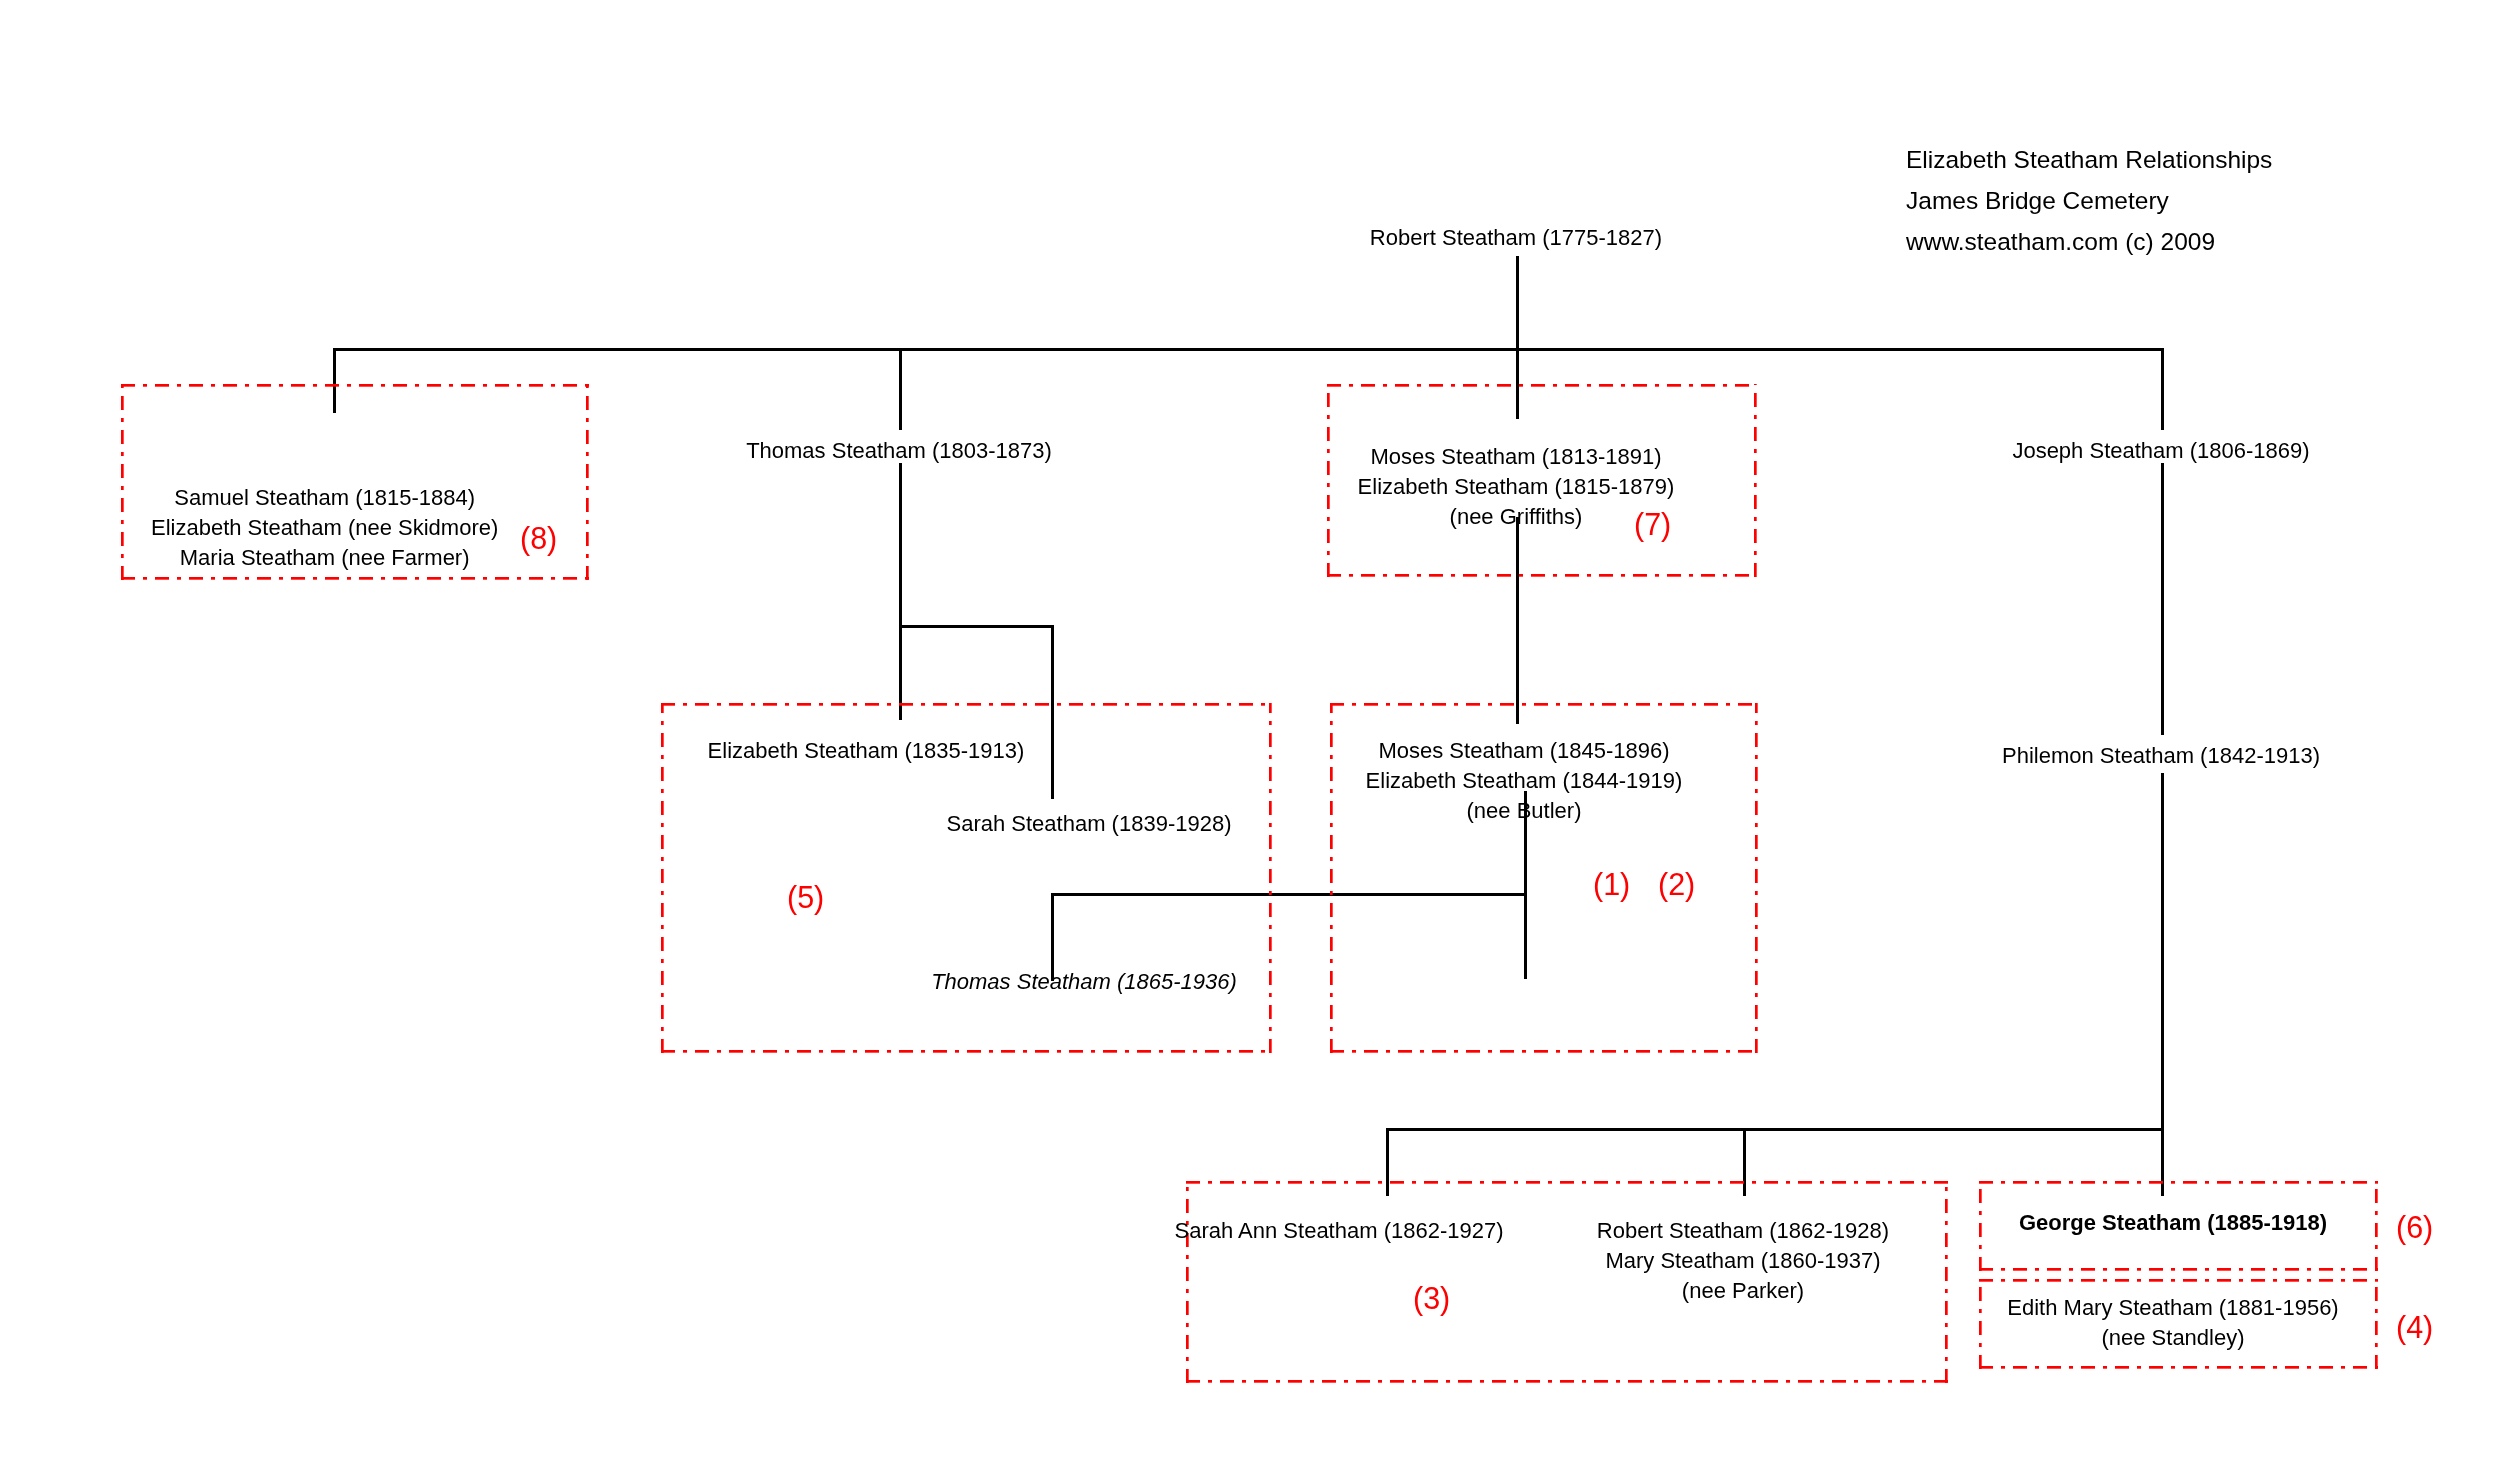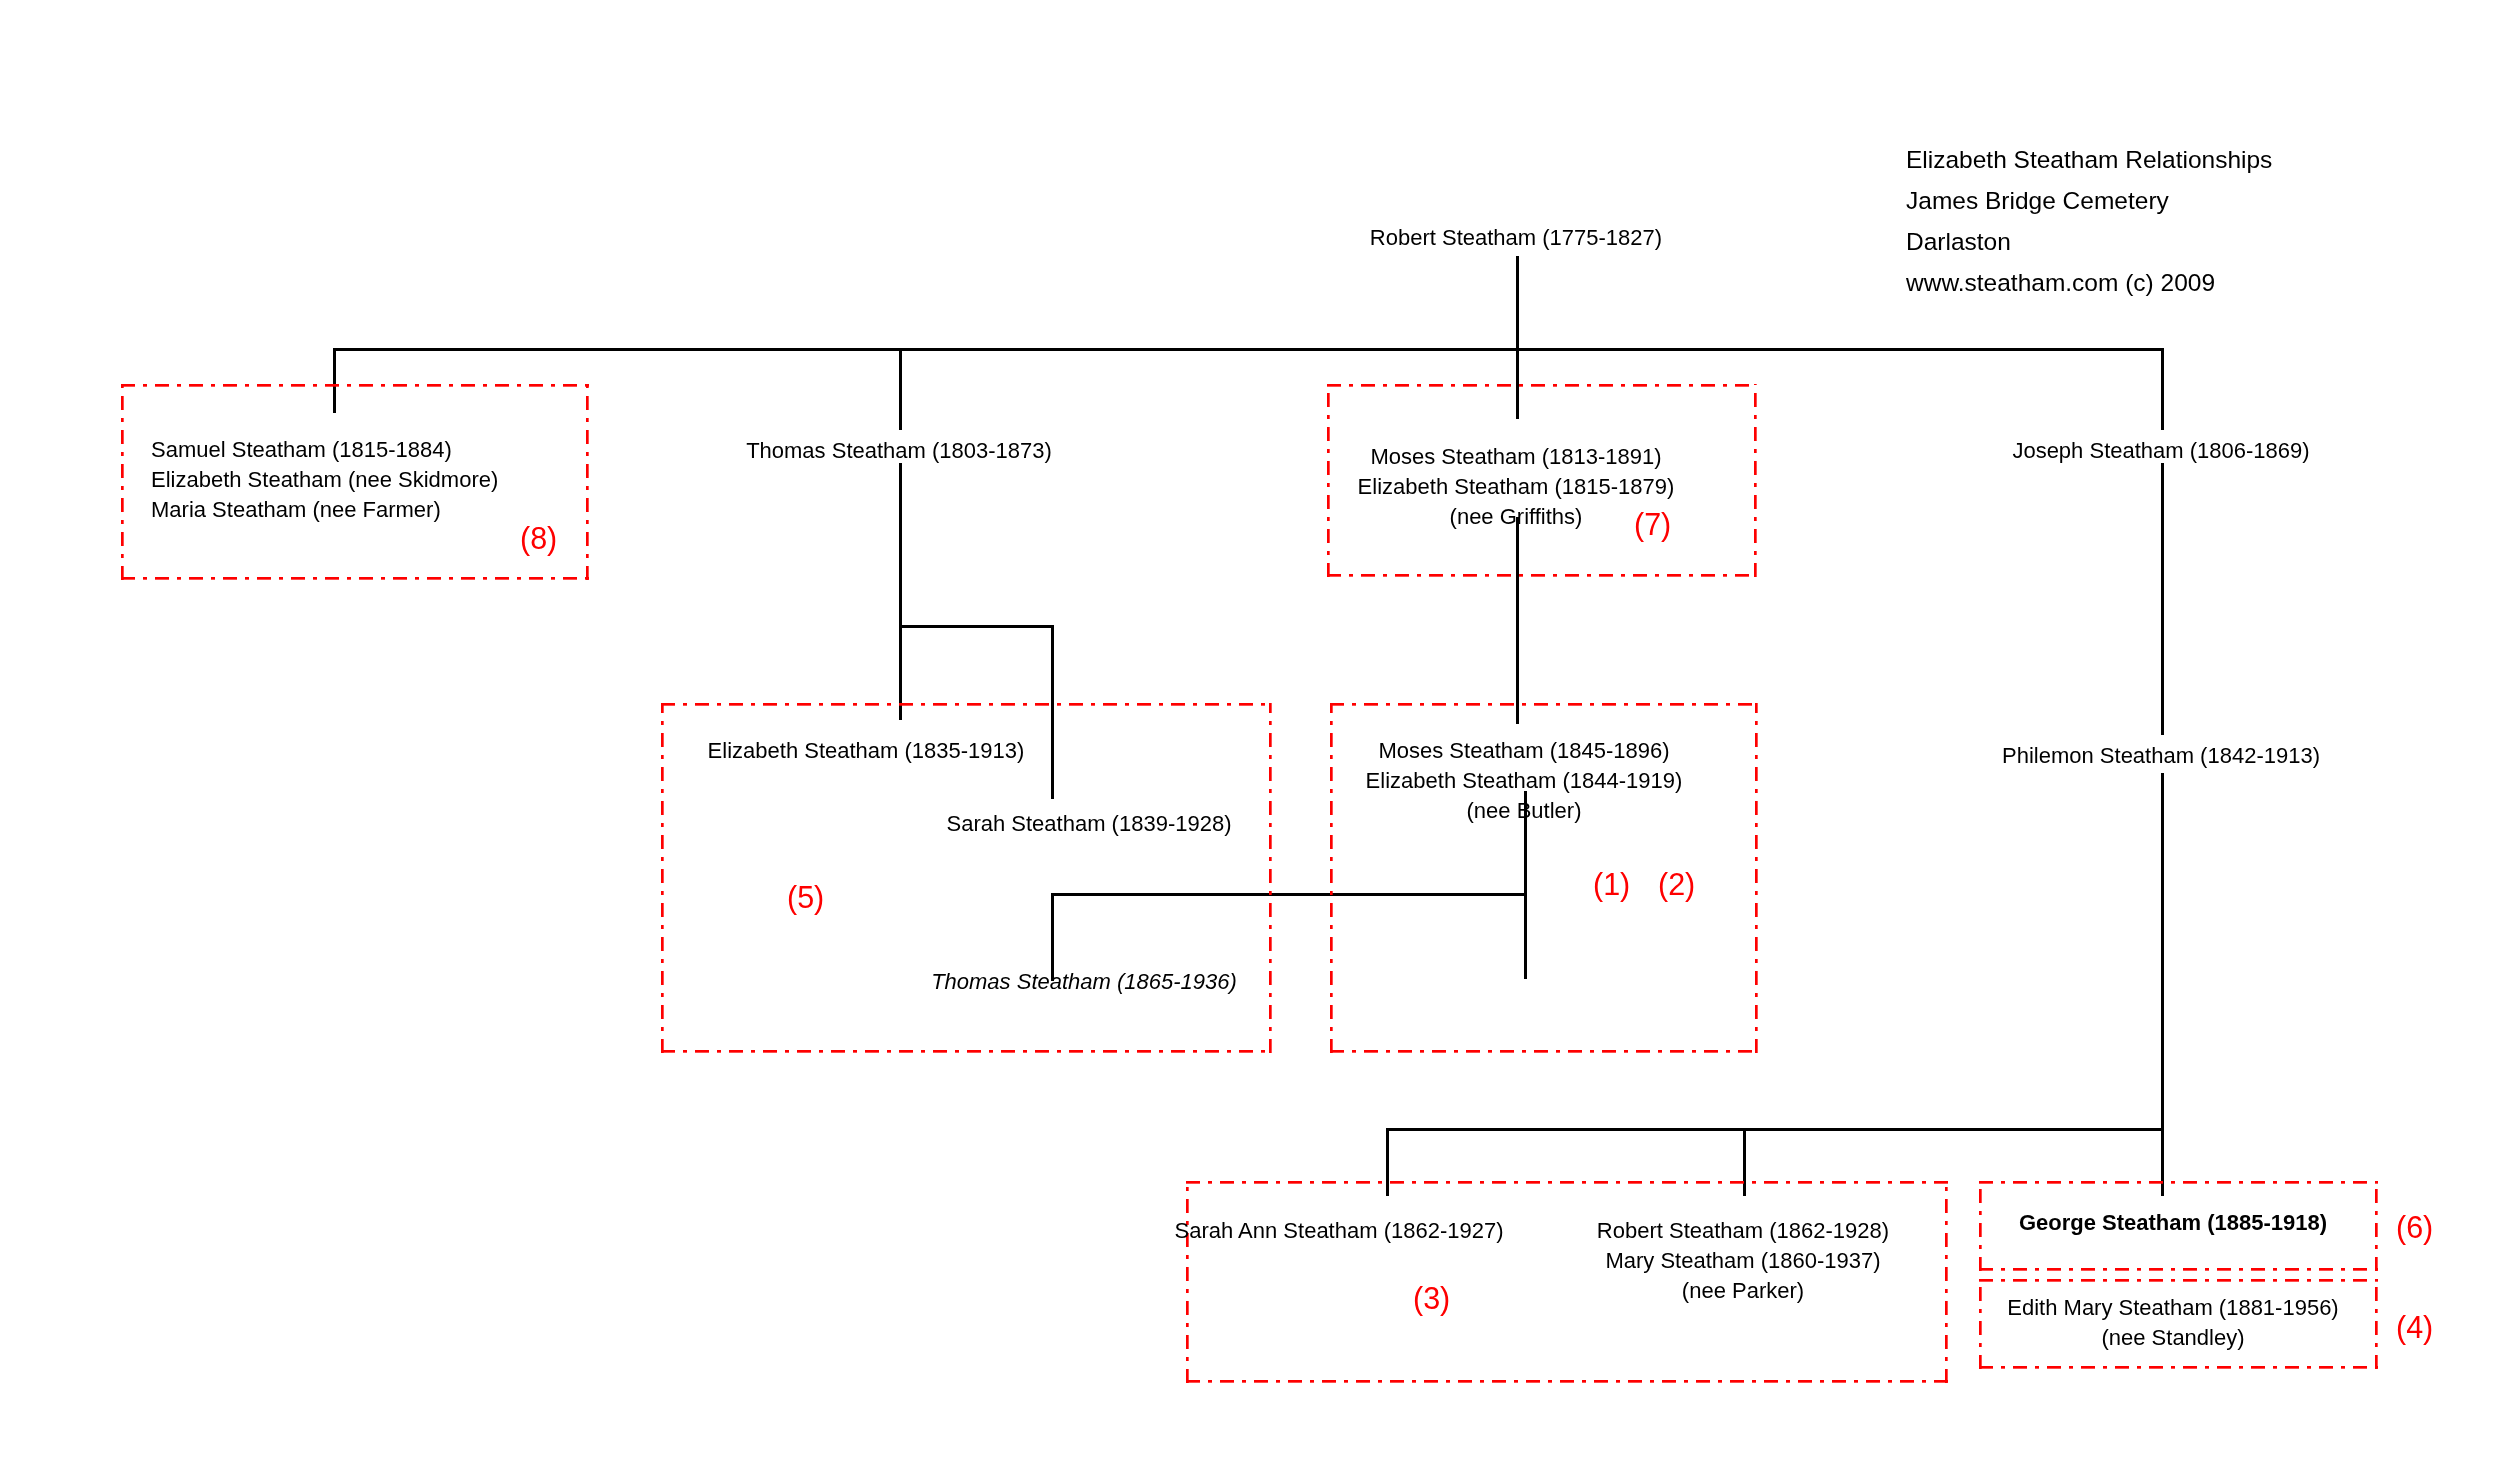--- a/index.html
+++ b/index.html
@@ -18,21 +18,21 @@
   
   .node-label {
     position: absolute;
     color: #000000;
     font-size: 22px;
     line-height: 30px;
     white-space: nowrap;
     text-align: center;
   }
   .node-label.ctr { transform: translateX(-50%); }
-  .node-label.left { text-align: left; }
+  .node-label.left { text-align: center; margin-top: 48px; }
 
   .title-block {
     position: absolute;
     color: #000000;
     font-size: 24.5px;
     line-height: 41px;
     white-space: nowrap;
     font-weight: 400;
   }
 
@@ -79,21 +79,20 @@
   }
 </style>
 </head>
 <body>
 
 <div id="canvas">
 
   <div class="title-block" style="left:1906px; top:139px;">
     <div>Elizabeth Steatham Relationships</div>
     <div>James Bridge Cemetery</div>
-    <div>Darlaston</div>
     <div>www.steatham.com (c) 2009</div>
   </div>
 
   <div class="vline" style="left:1516px; top:256px; height:94px;"></div>
 
   <div class="hline" style="left:333px; top:348px; width:1830px;"></div>
 
   <div class="vline" style="left:333px; top:348px; height:65px;"></div>
 
   <div class="vline" style="left:899px; top:348px; height:82px;"></div>

